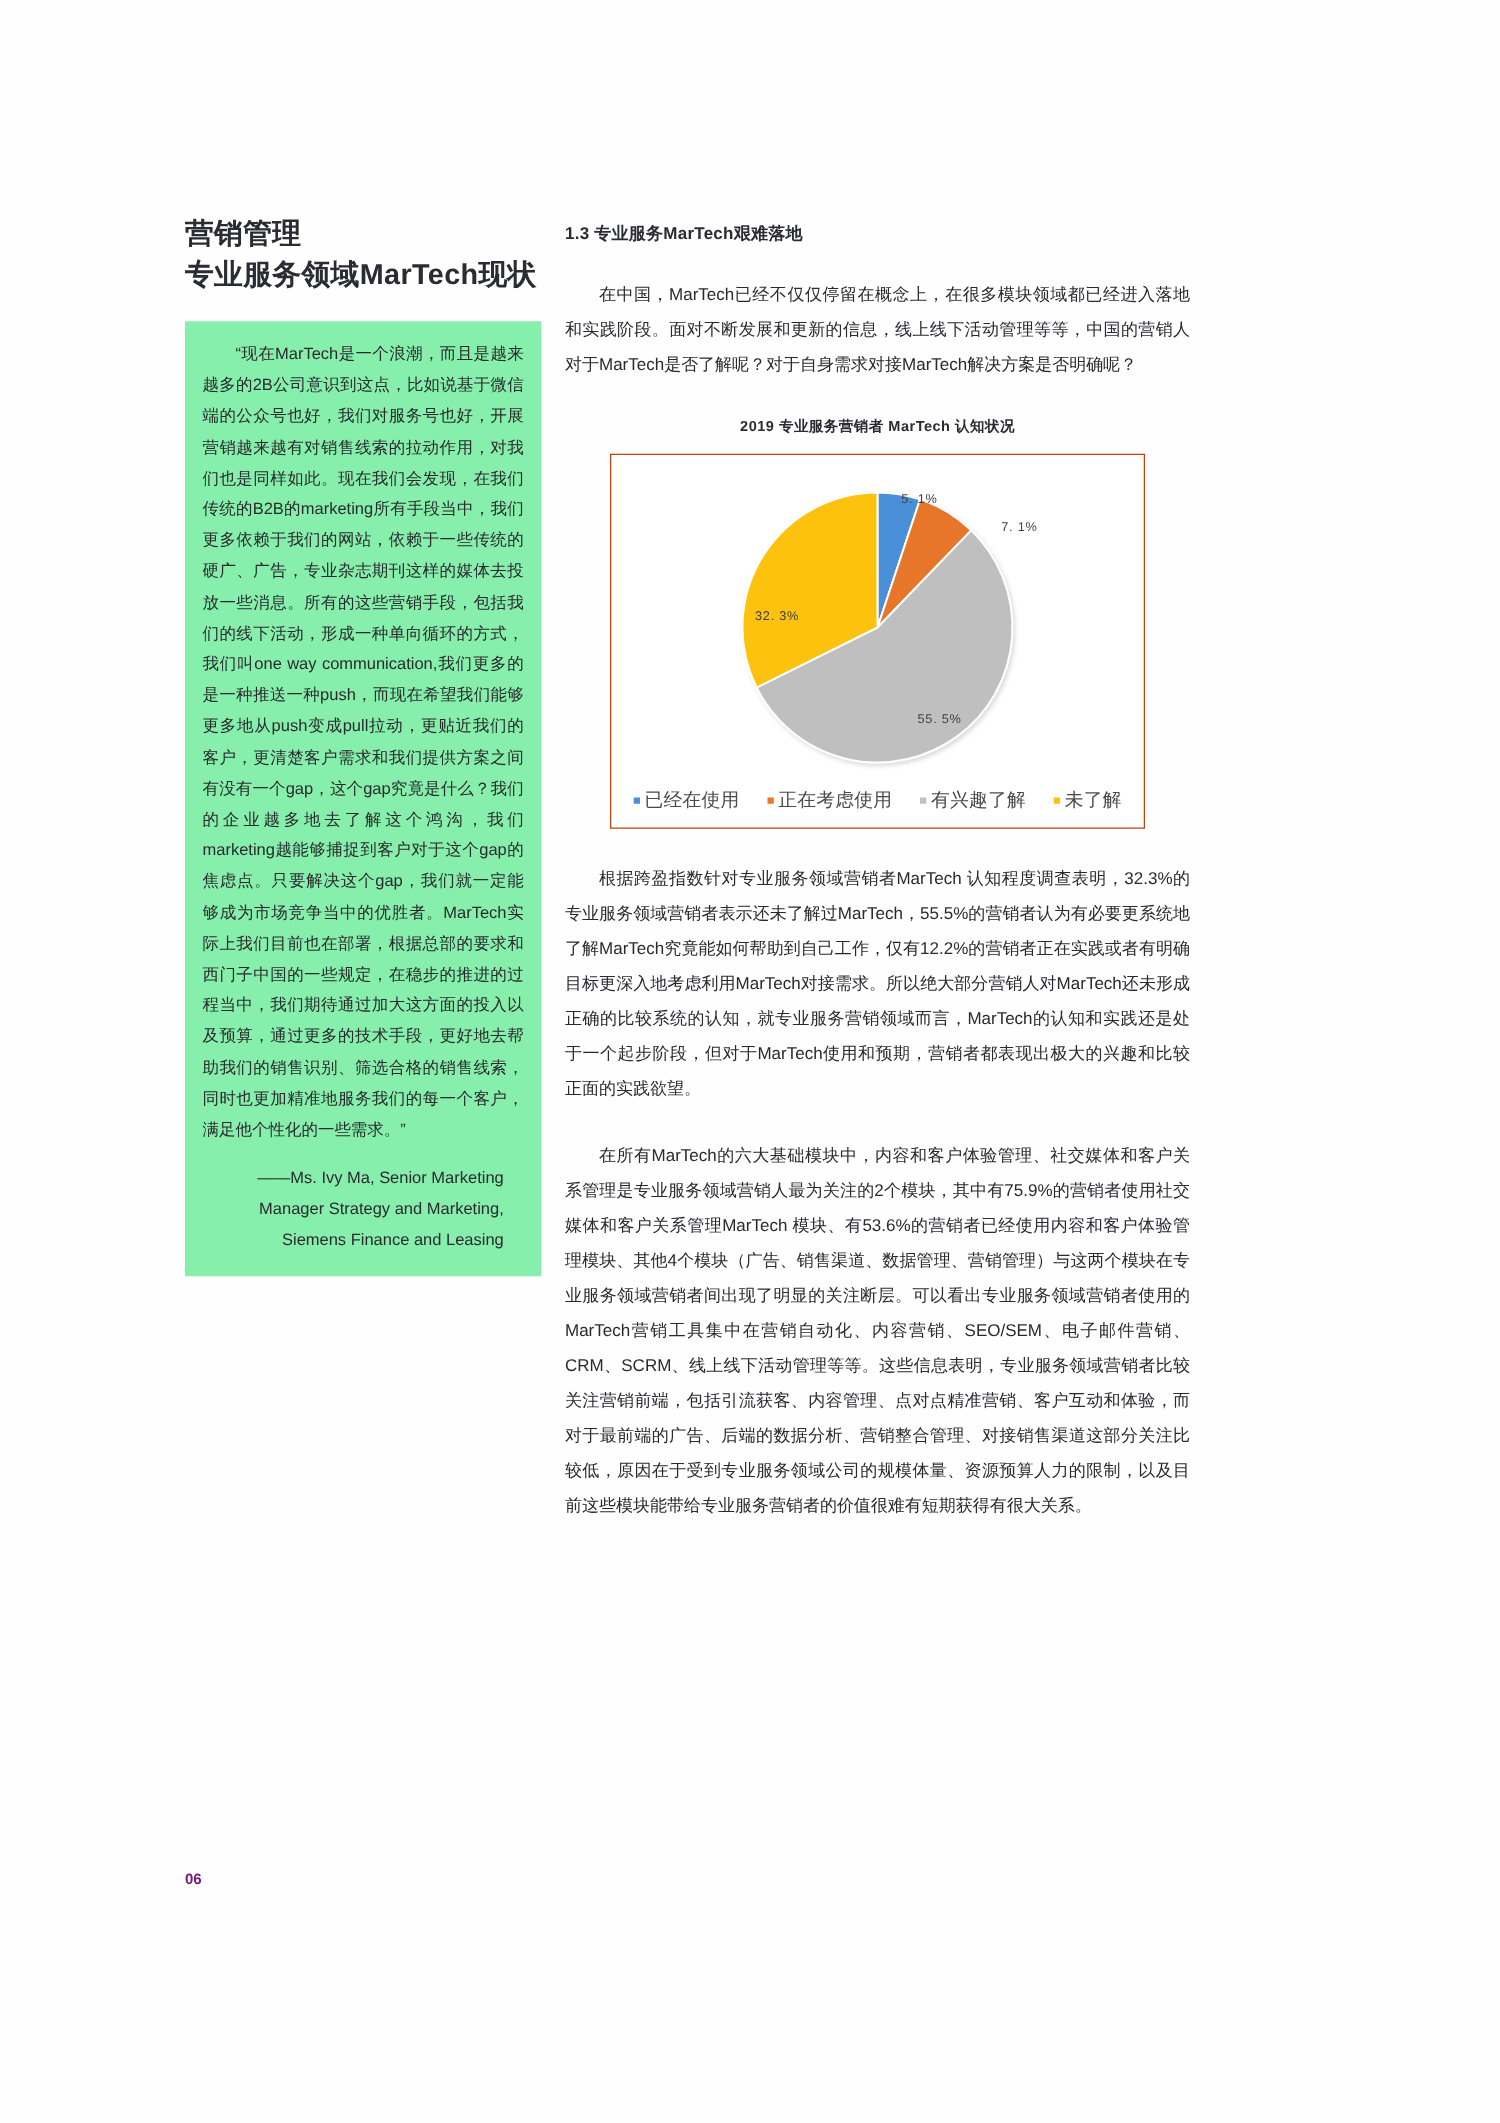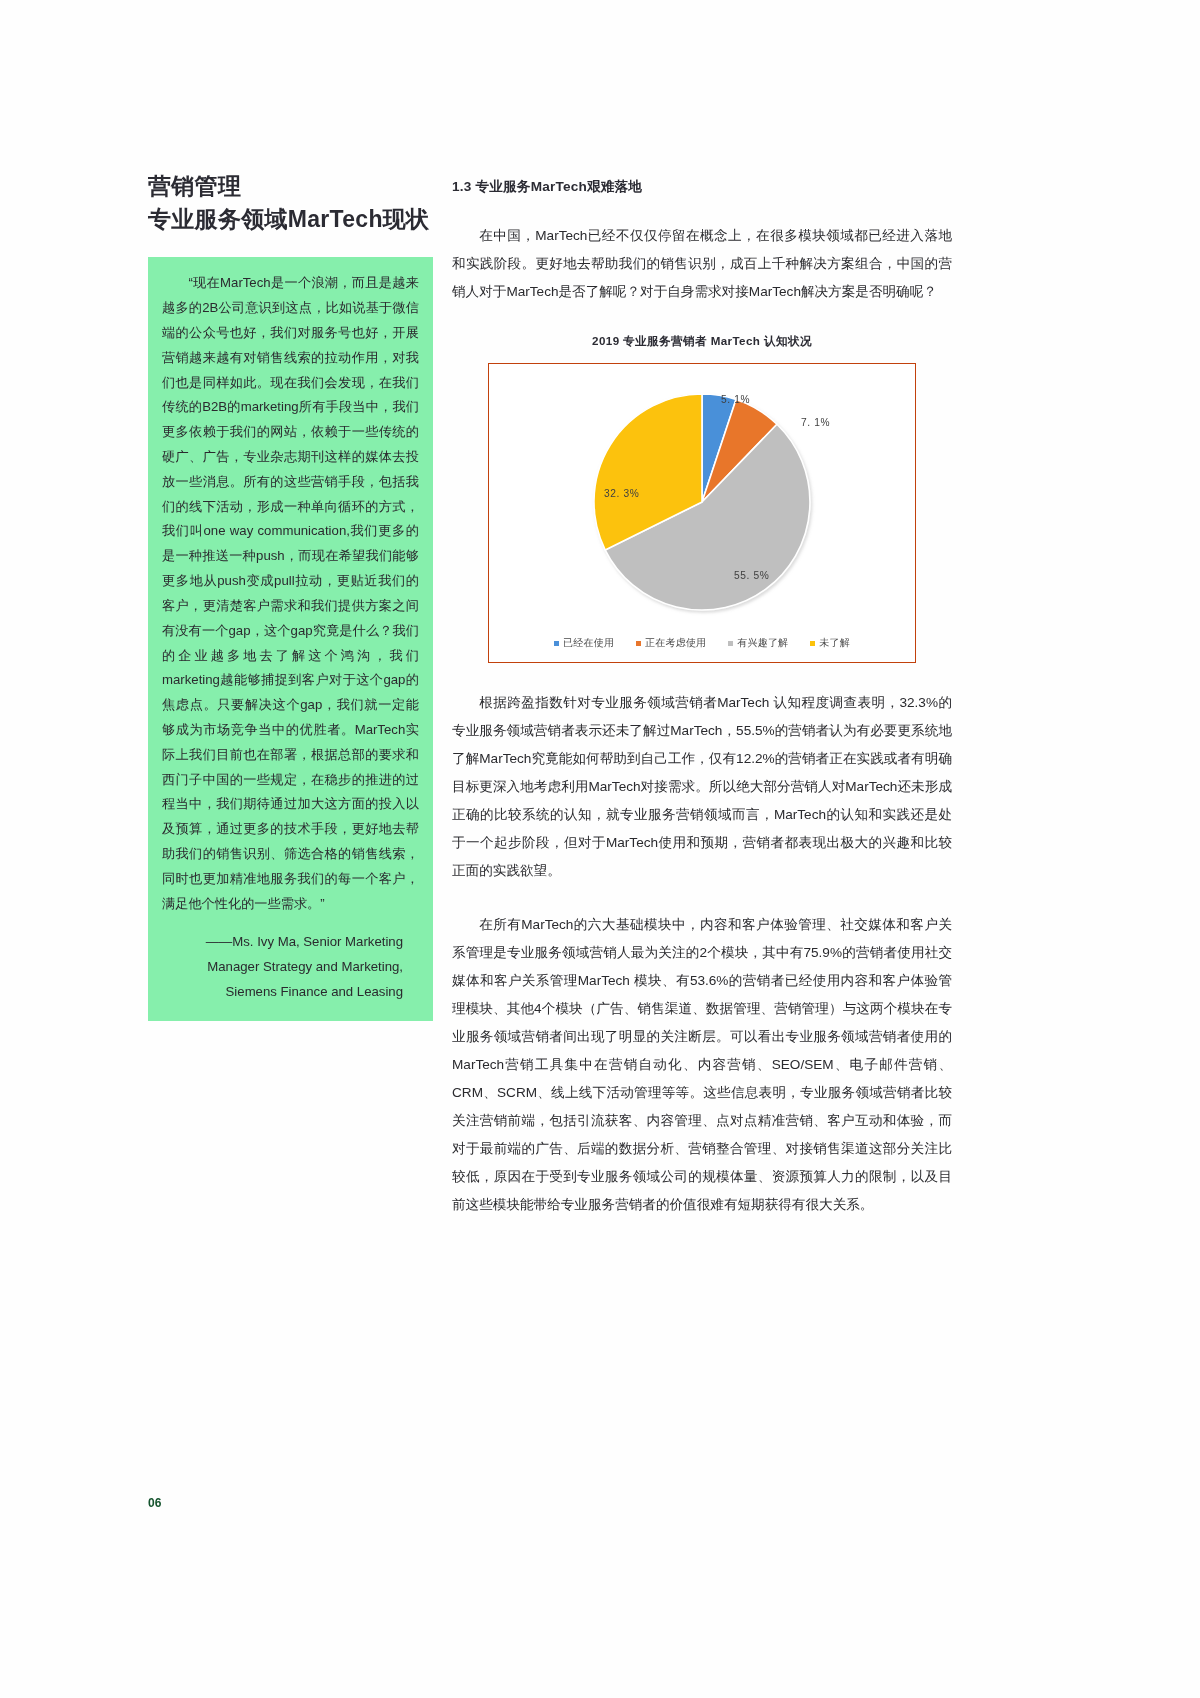--- a/index.html
+++ b/index.html
@@ -147,42 +147,42 @@
     left: 0;
     width: 100%;
     display: flex;
     justify-content: center;
     gap: 22px;
   }
   .legend-item {
     display: flex;
     align-items: center;
     gap: 4px;
-    font-size: 10px;
+    font-size: 15px;
     color: #4a4a4a;
     letter-spacing: 0.2px;
   }
   .legend-swatch {
     width: 5px;
     height: 5px;
     display: inline-block;
   }
 
   
   .footer {
     position: absolute;
     left: 148px;
     bottom: 188px;
     display: flex;
     align-items: flex-start;
     gap: 0;
   }
   .page-num {
     font-size: 12px;
-    color: #14532d;
+    color: #701a75;
     font-weight: 600;
     width: 56px;
     padding-top: 1px;
   }
   .footer-lines {
     font-size: 11.4px;
     line-height: 1.45;
     color: #3a3a3e;
     letter-spacing: 0.2px;
   }
@@ -208,21 +208,21 @@
 
     <div class="quote-box">
       <p class="quote-text">“现在MarTech是一个浪潮，而且是越来越多的2B公司意识到这点，比如说基于微信端的公众号也好，我们对服务号也好，开展营销越来越有对销售线索的拉动作用，对我们也是同样如此。现在我们会发现，在我们传统的B2B的marketing所有手段当中，我们更多依赖于我们的网站，依赖于一些传统的硬广、广告，专业杂志期刊这样的媒体去投放一些消息。所有的这些营销手段，包括我们的线下活动，形成一种单向循环的方式，我们叫one way communication,我们更多的是一种推送一种push，而现在希望我们能够更多地从push变成pull拉动，更贴近我们的客户，更清楚客户需求和我们提供方案之间有没有一个gap，这个gap究竟是什么？我们的企业越多地去了解这个鸿沟，我们marketing越能够捕捉到客户对于这个gap的焦虑点。只要解决这个gap，我们就一定能够成为市场竞争当中的优胜者。MarTech实际上我们目前也在部署，根据总部的要求和西门子中国的一些规定，在稳步的推进的过程当中，我们期待通过加大这方面的投入以及预算，通过更多的技术手段，更好地去帮助我们的销售识别、筛选合格的销售线索，同时也更加精准地服务我们的每一个客户，满足他个性化的一些需求。”</p>
       <p class="quote-attrib">——Ms. Ivy Ma, Senior Marketing Manager Strategy and Marketing, Siemens Finance and Leasing</p>
     </div>
   </div>
 
   <div class="right-col">
     <h2 class="h-sub">1.3 专业服务MarTech艰难落地</h2>
 
-    <p class="body-p">在中国，MarTech已经不仅仅停留在概念上，在很多模块领域都已经进入落地和实践阶段。更好地去帮助我们的销售识别，成百上千种解决方案组合，中国的营销人对于MarTech是否了解呢？对于自身需求对接MarTech解决方案是否明确呢？</p>
+    <p class="body-p">在中国，MarTech已经不仅仅停留在概念上，在很多模块领域都已经进入落地和实践阶段。面对不断发展和更新的信息，线上线下活动管理等等，中国的营销人对于MarTech是否了解呢？对于自身需求对接MarTech解决方案是否明确呢？</p>
 
     <div class="chart-block">
       <div class="chart-title">2019 专业服务营销者 MarTech 认知状况</div>
 
       <div class="chart-frame">
         <div class="pie-wrap">
 
           <svg class="pie-svg" width="300" height="226" viewBox="0 0 300 226">
             <defs>
               <filter id="pieShadow" x="-20%" y="-20%" width="150%" height="150%">

